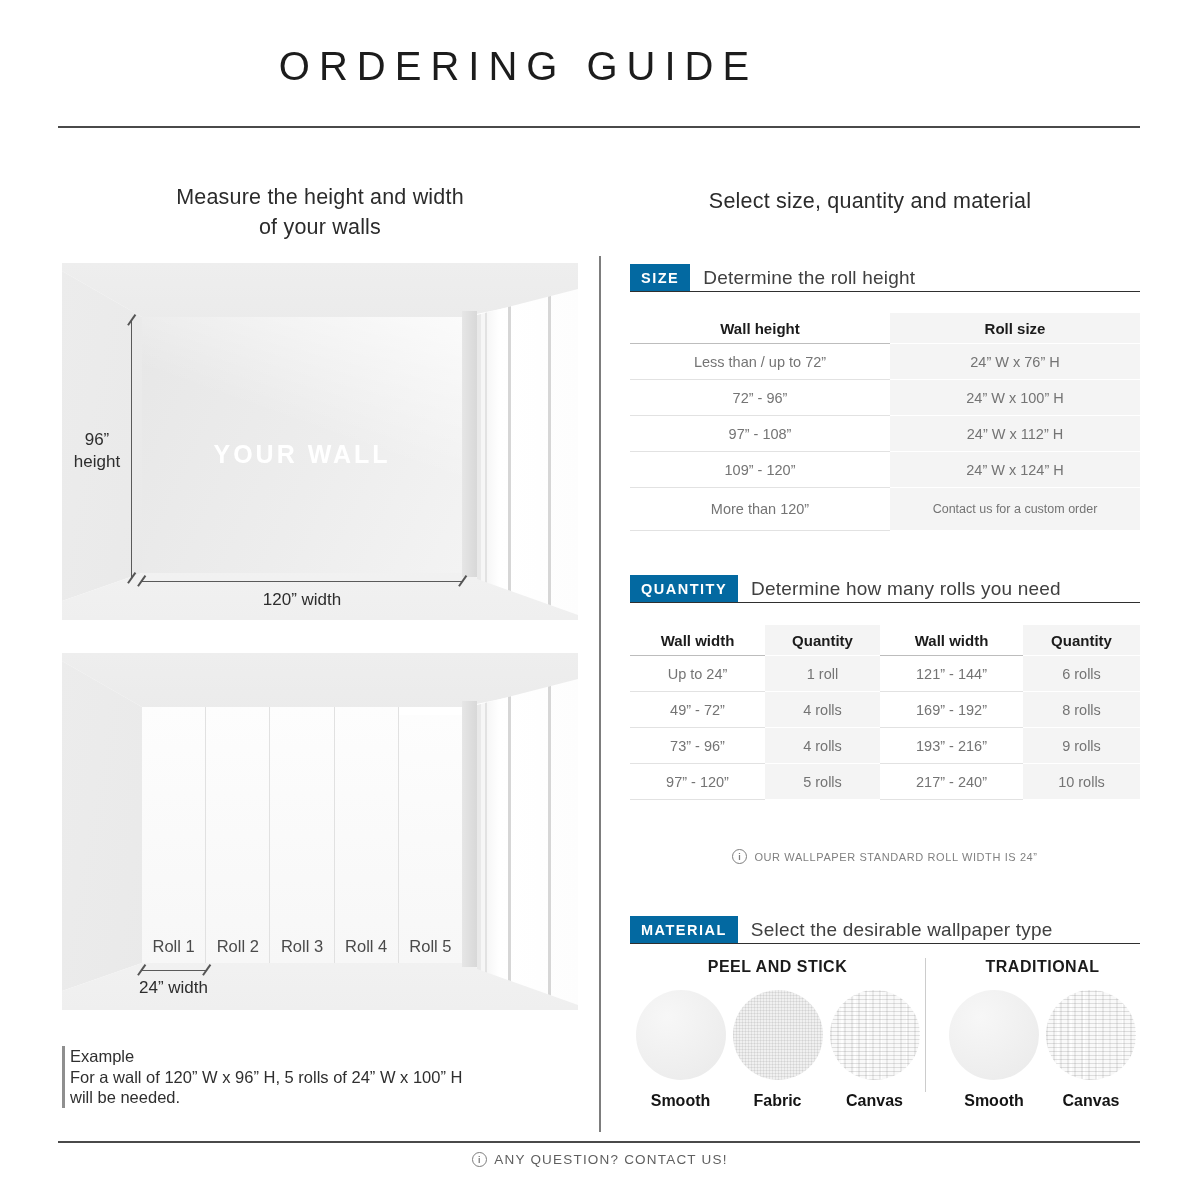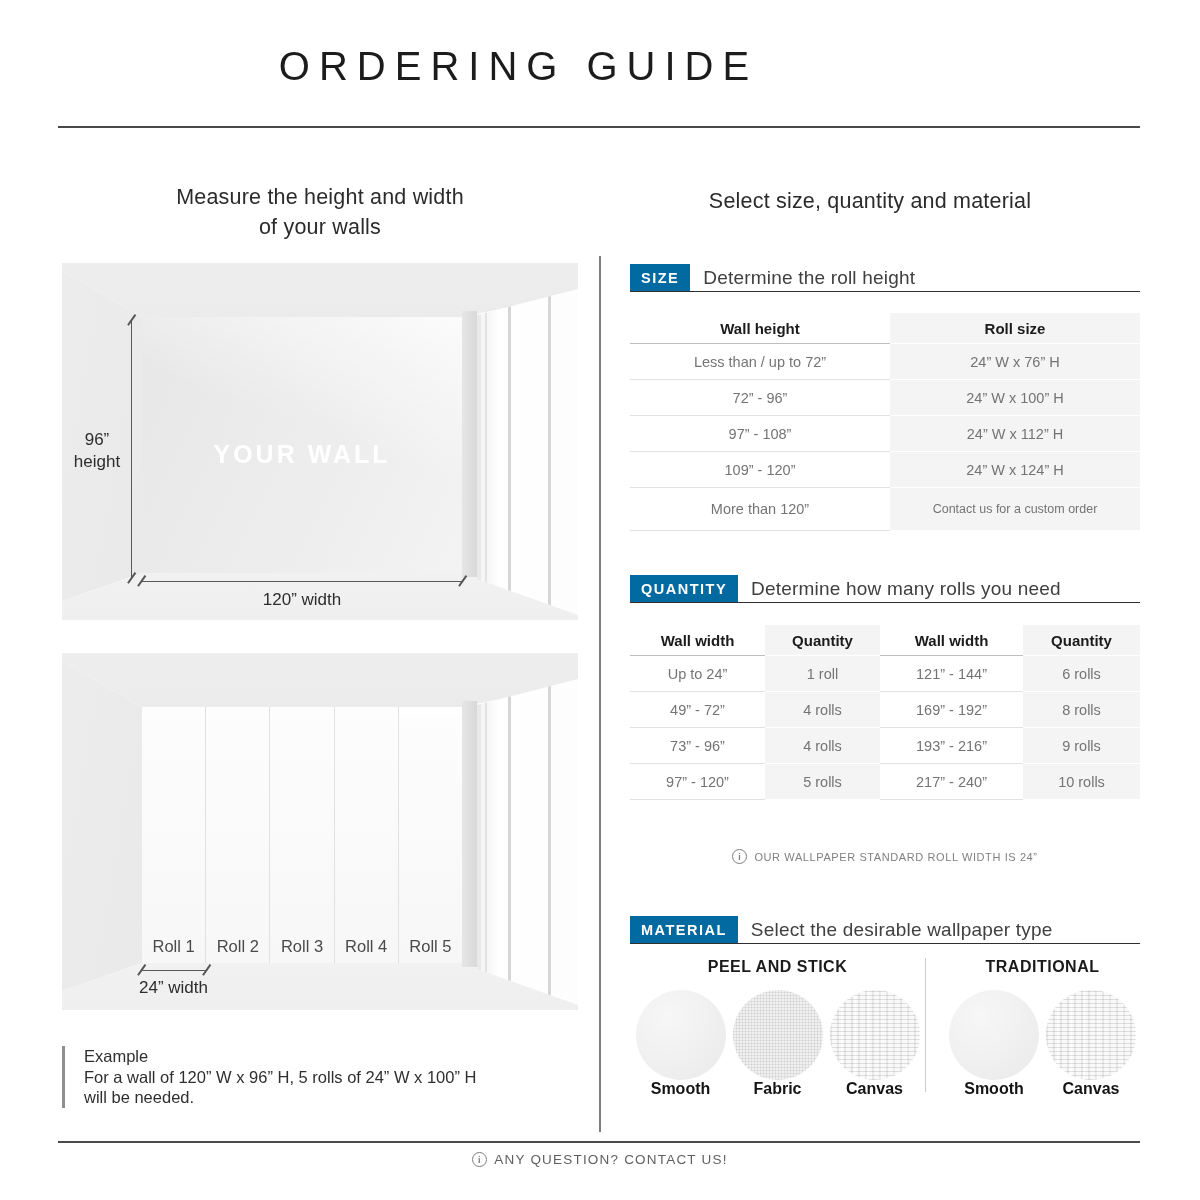--- a/index.html
+++ b/index.html
@@ -65,21 +65,21 @@
 
   .r-panels{position:absolute;left:80px;top:54px;width:320px;height:256px;display:flex;}
   .panel{position:relative;flex:1;border-right:1px solid #e1e1e1;
      background:linear-gradient(180deg,#fdfdfd,#f7f7f7);}
   .panel:last-child{border-right:none;margin-top:8px;}
   .roll-label{position:absolute;bottom:7px;left:0;width:100%;text-align:center;
      font-size:16.5px;color:#4a4a4a;}
 
   
   .example{position:absolute;left:62px;top:1046px;width:470px;border-left:3px solid #8f8f8f;
-     padding-left:19px;font-size:16.5px;line-height:20.5px;color:#2f2f2f;}
+     padding-left:5px;font-size:16.5px;line-height:20.5px;color:#2f2f2f;}
 
   
   .section-head{position:absolute;left:630px;width:510px;height:27px;
      border-bottom:1.5px solid #2f2f2f;display:flex;align-items:stretch;}
   .section-head.size{top:264px;} .section-head.qty{top:575px;} .section-head.mat{top:916px;}
   .badge{background:#0369a1;color:#ffffff;font-size:14.5px;font-weight:700;
      letter-spacing:1.5px;padding:0 11px;display:flex;align-items:center;text-align:right;}
   .section-sub{margin-left:13px;font-size:19px;color:#404040;letter-spacing:.2px;
      display:flex;align-items:center;}
 
@@ -115,21 +115,21 @@
   .swatch{width:90px;text-align:center;}
   .circle{width:90px;height:90px;border-radius:50%;}
   .tex-smooth{background:radial-gradient(circle at 35% 30%,#f7f7f7,#eeeeee 65%,#e9e9e9);}
   .tex-fabric{background-color:#f0f0f0;
      background-image:repeating-linear-gradient(0deg,rgba(120,120,120,.13) 0 1px,transparent 1px 3px),
                       repeating-linear-gradient(90deg,rgba(120,120,120,.13) 0 1px,transparent 1px 3px);}
   .tex-canvas{background-color:#f9f9f9;
      background-image:repeating-linear-gradient(0deg,rgba(110,110,110,.20) 0 1px,transparent 1px 4px),
                       repeating-linear-gradient(90deg,rgba(110,110,110,.12) 0 2px,transparent 2px 7px),
                       repeating-linear-gradient(90deg,transparent 0 11px,rgba(255,255,255,.85) 11px 13px);}
-  .sw-label{font-size:16px;font-weight:700;color:#141414;}
+  .sw-label{margin-top:12px;font-size:16px;font-weight:700;color:#141414;}
   .mat-divider{position:absolute;left:925px;top:958px;width:1px;height:134px;background:#cccccc;}
 
   
   .footer{position:absolute;left:0;top:1152px;width:1200px;display:flex;justify-content:center;
      align-items:center;font-size:13.5px;letter-spacing:1.2px;color:#5f5f5f;}
 </style>
 </head>
 <body>
 
 <div class="page">

